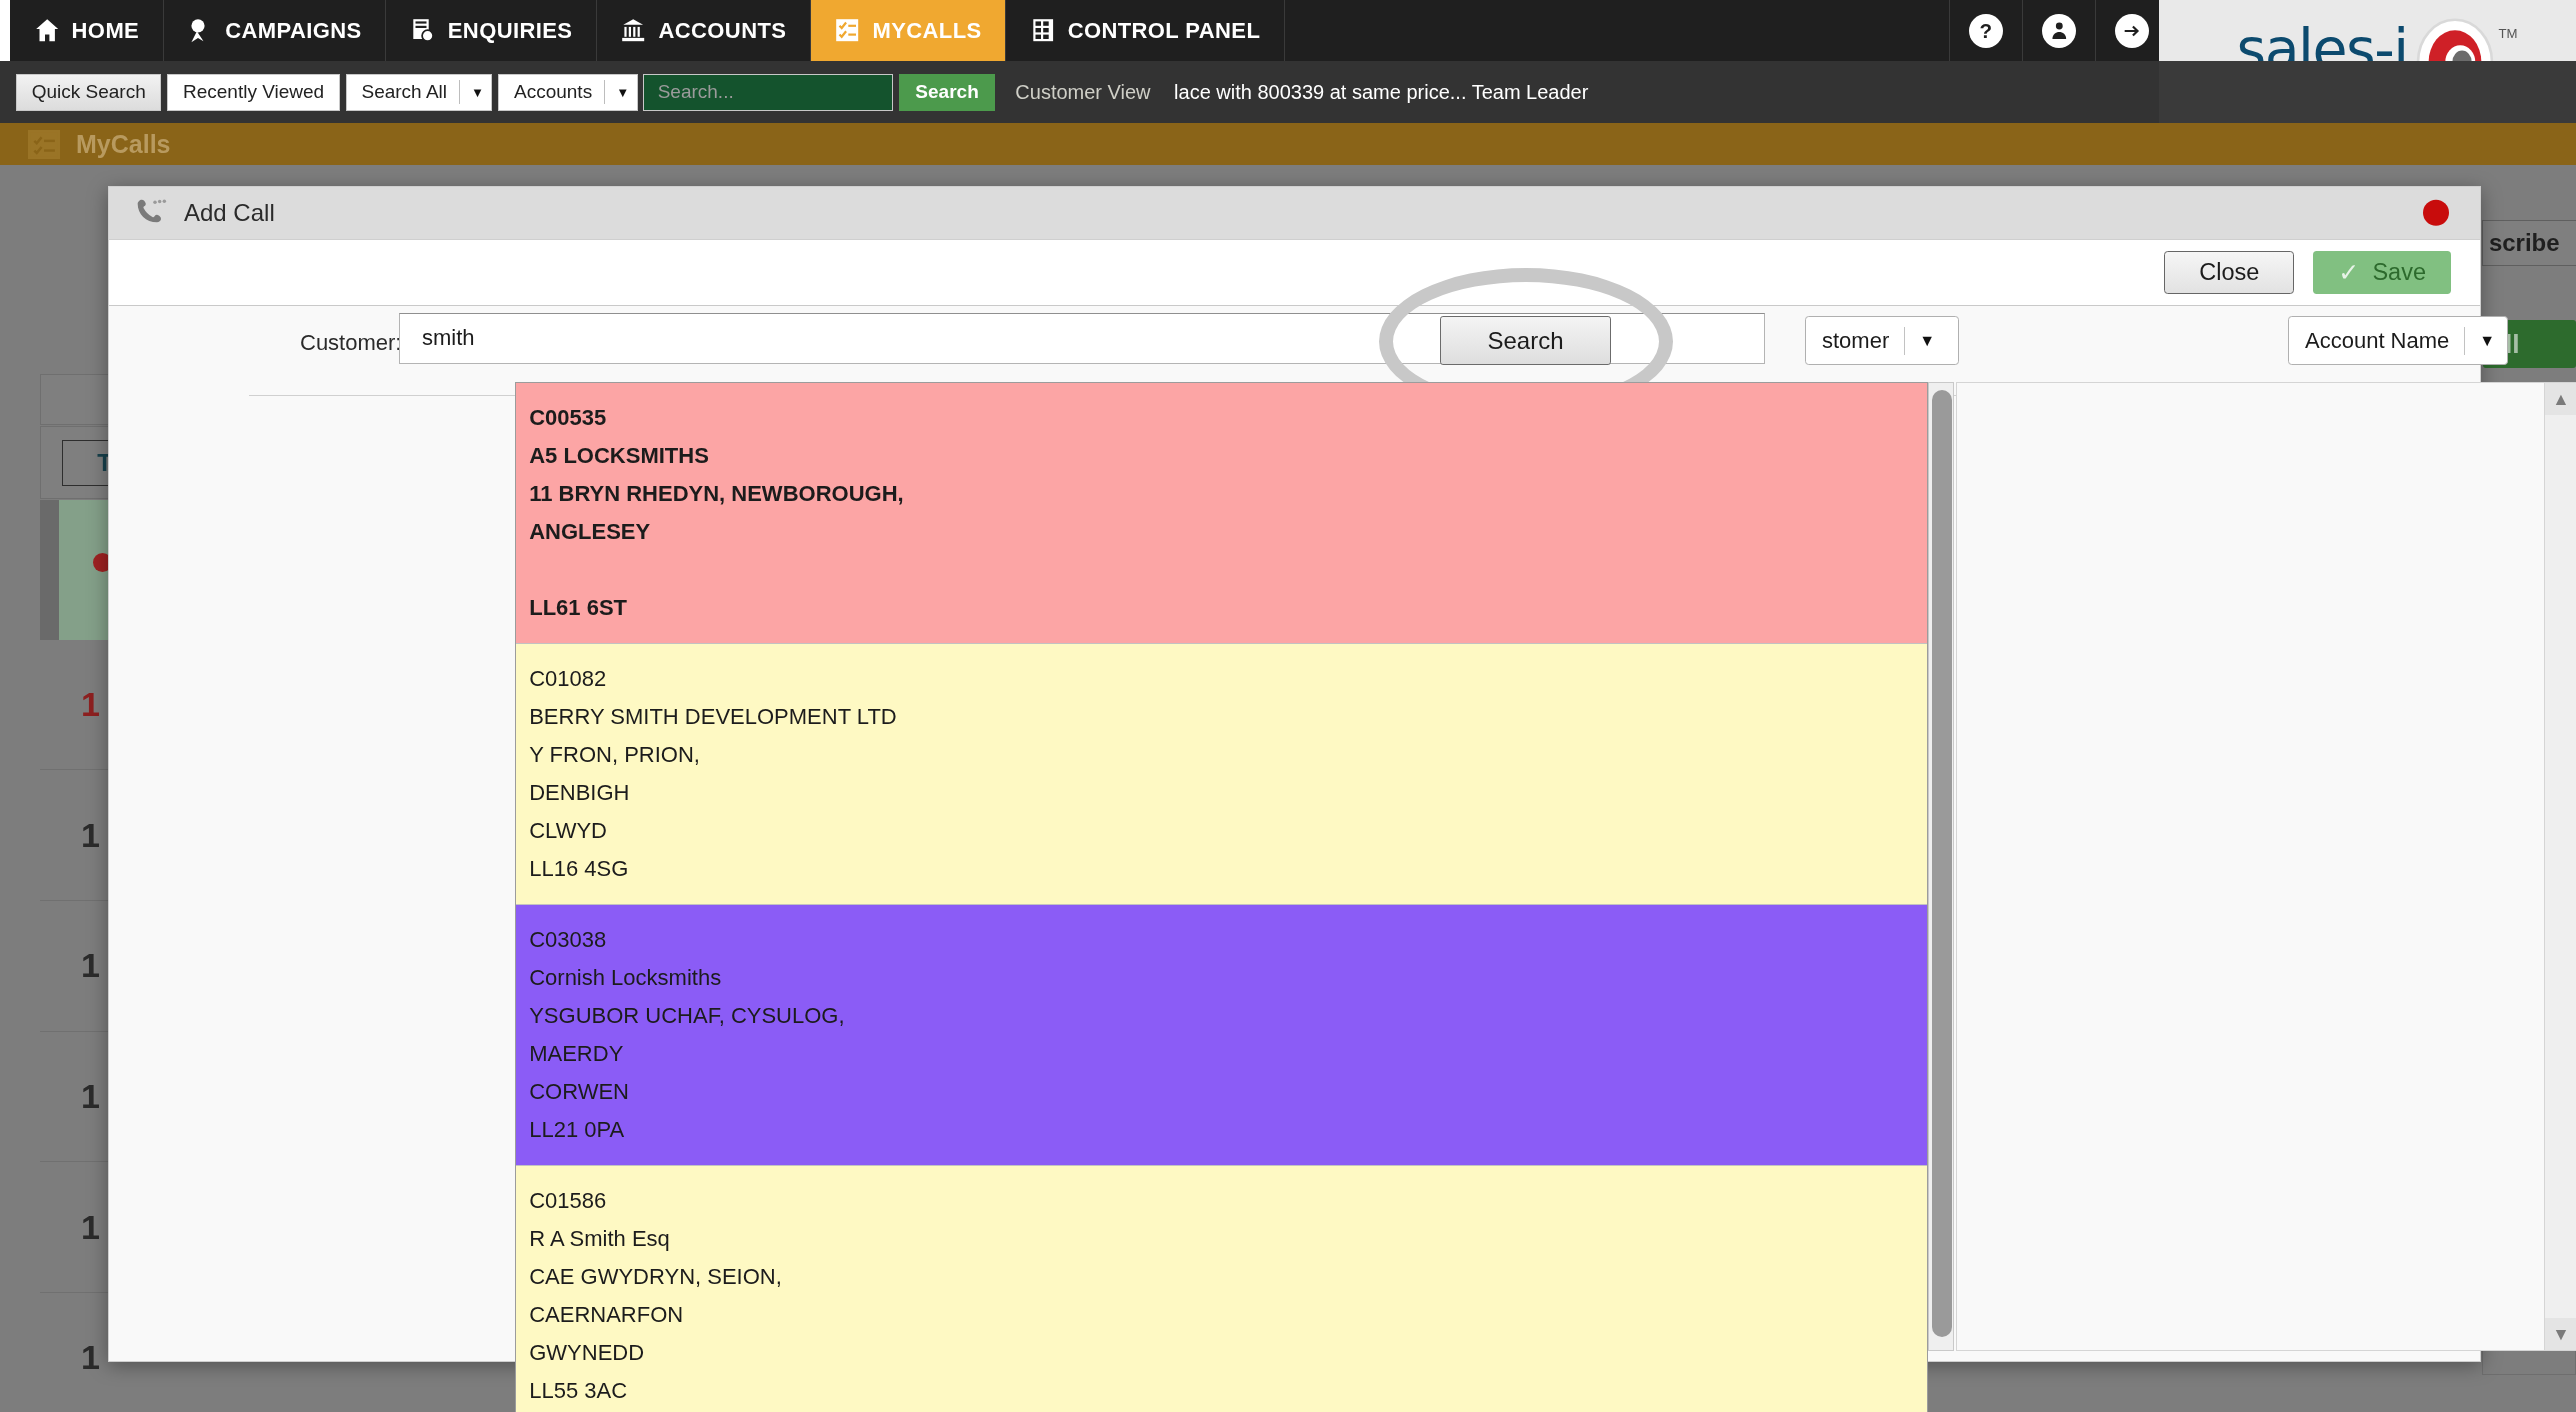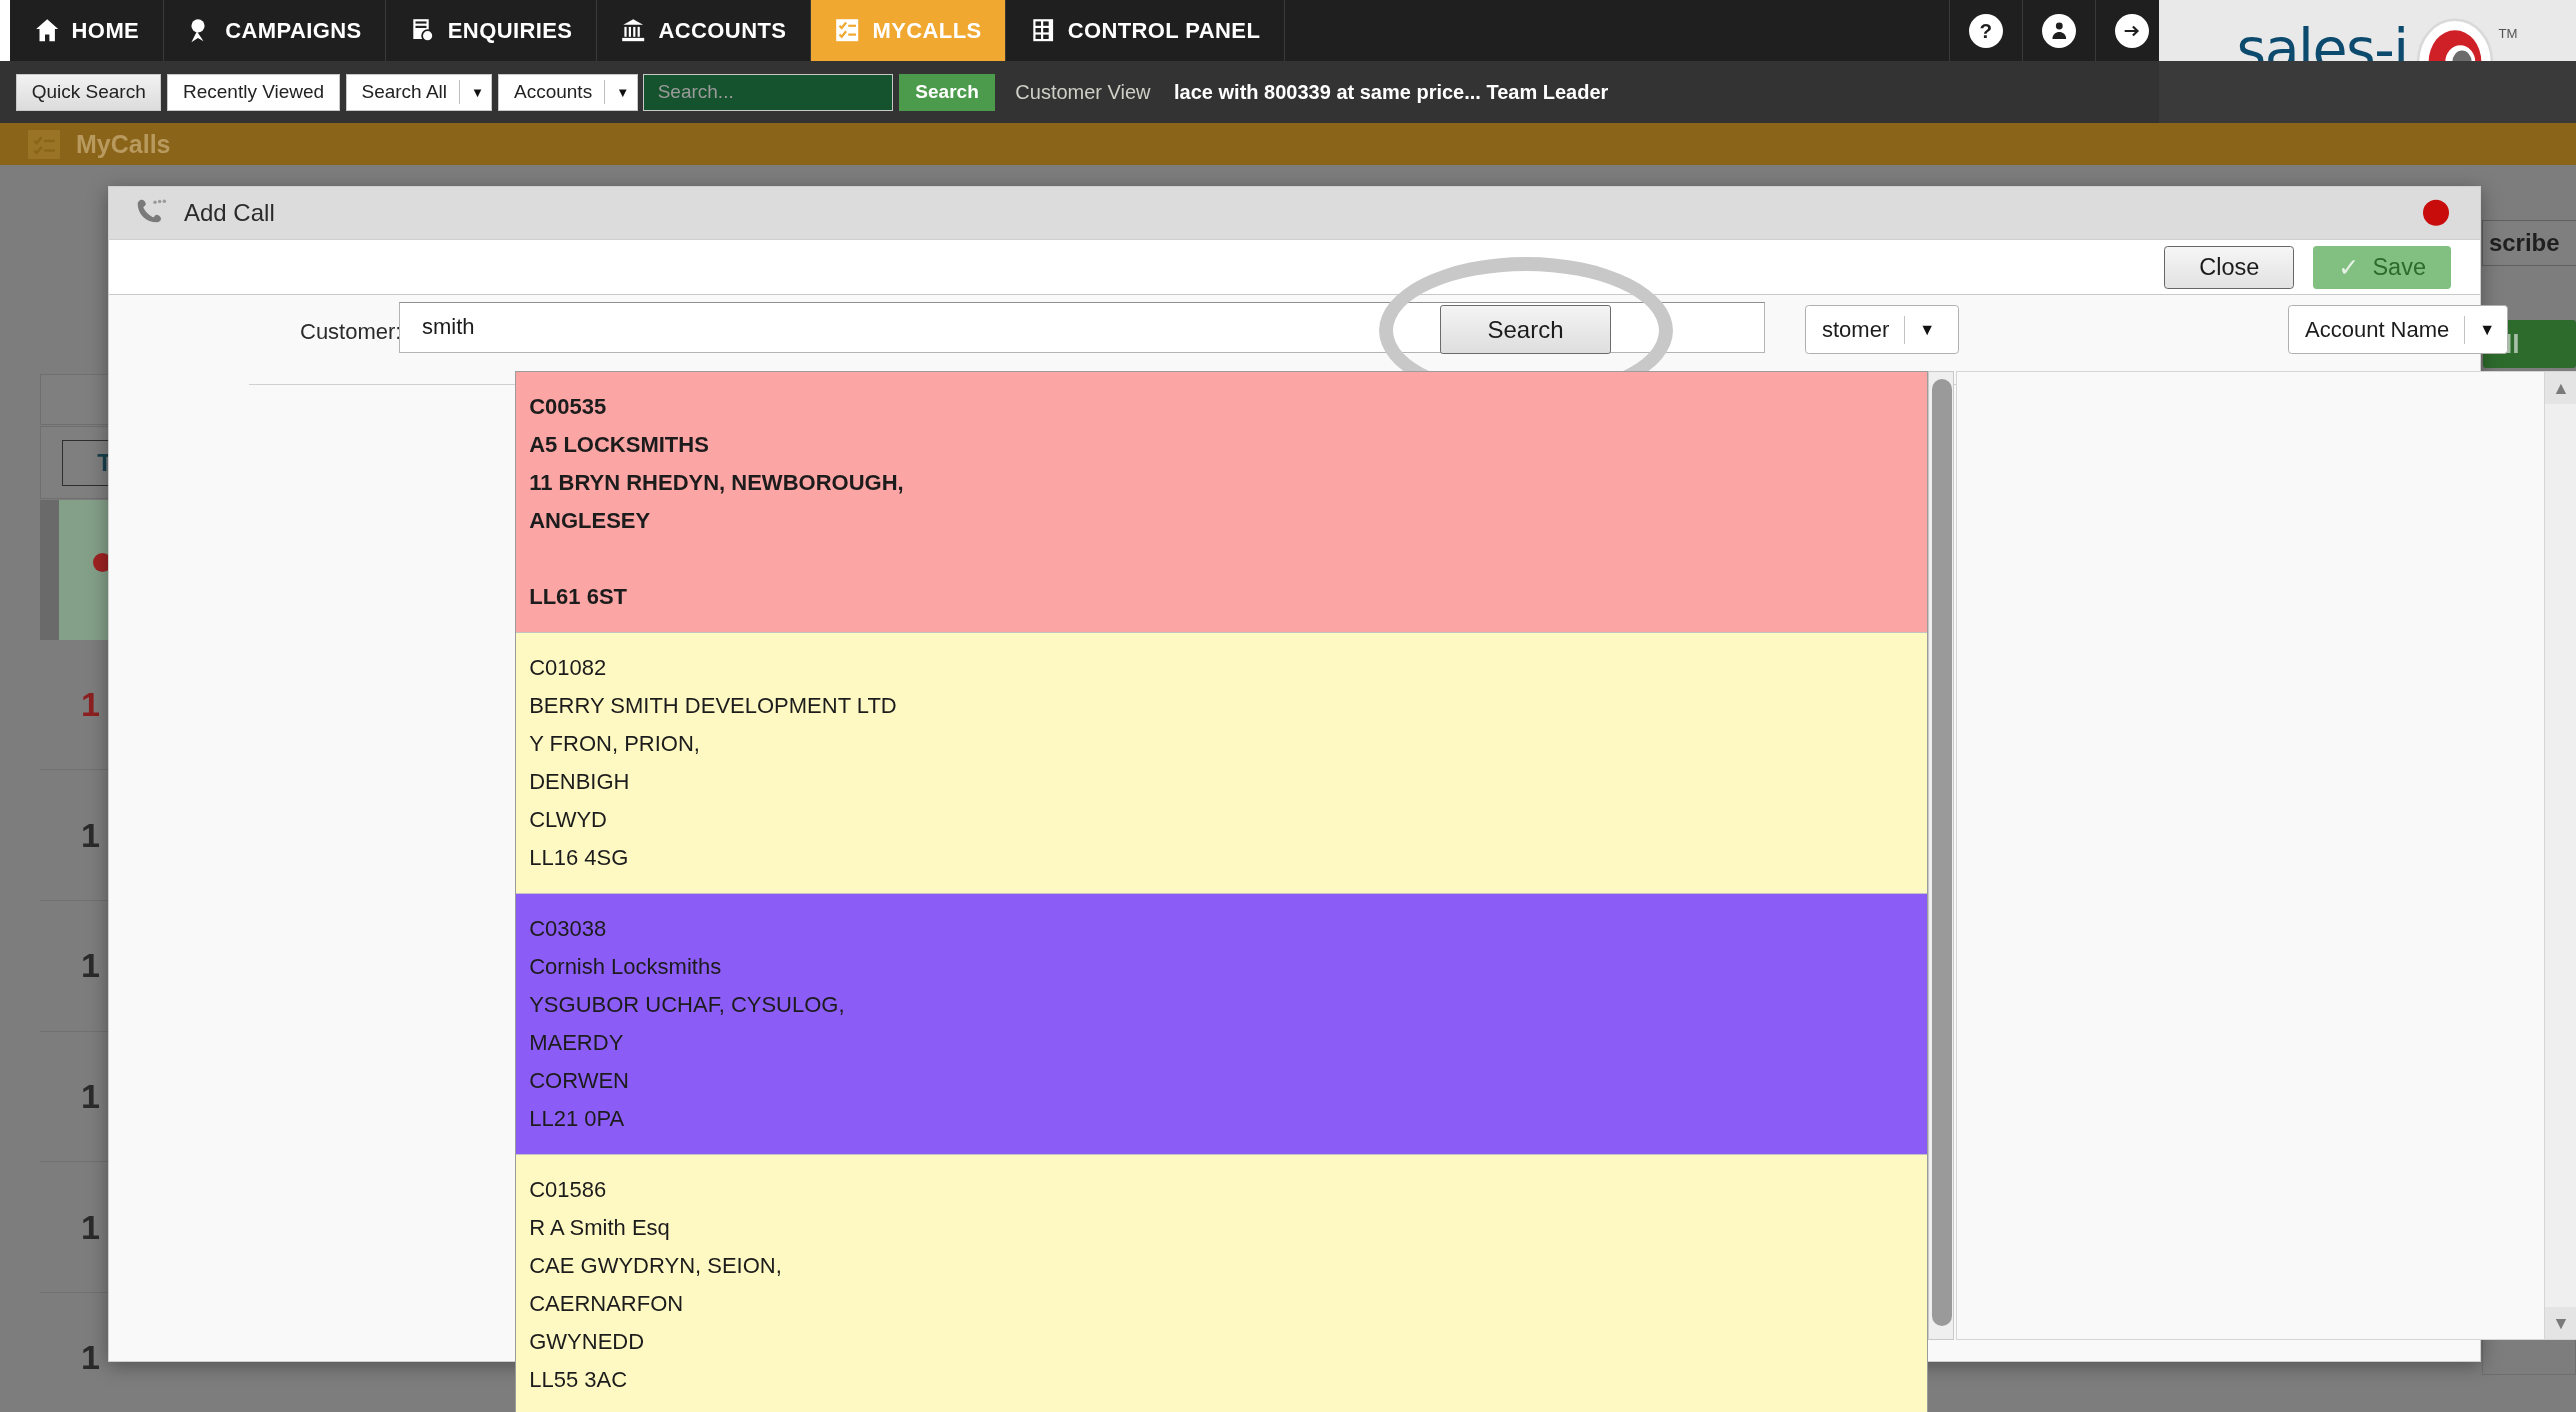--- a/index.html
+++ b/index.html
@@ -68,21 +68,21 @@
   .s-input {
     height: 37px; width: 250px; background: #14532d; border: 0.7px solid #c8c8c8;
     margin-right: 5.9px; display:flex; align-items:center; padding: 0 13.2px;
     font-size: 19px; color: #9b9b9b;
   }
   .green-btn {
     height: 37px; background: #4c9a4c; color: #fff; font-size: 19px; font-weight: bold;
     display: flex; align-items: center; padding: 0 16px; border: none; margin-right: 20.6px;
   }
   .cust-view { color: #cfcfc7; font-size: 20px; margin-right: 23.5px; }
-  .ticker { color: #ffffff; font-size: 20px; font-weight: bold; }
+  .ticker { color: #ffffff; font-size: 20px; font-weight: normal; }
 
   
   .under-logo { position:absolute; top:61px; left:2159px; width:417px; height:62px; background:#3a3a3a; }
 
   
   .pagebar {
     position: absolute; top: 123px; left: 0; width: 2576px; height: 43px;
     background: #8a6418; display: flex; align-items: center; padding-left: 28px; gap: 16px;
   }
   .pagebar .pg-icon { width:32px; height:29px; background:#9a7426; display:block; }
@@ -136,21 +136,21 @@
     height:53px; background:#dcdcdc; border-bottom:0.7px solid #cfcfcf;
     display:flex; align-items:center; padding-left:25px; gap:16px; position:relative;
   }
   .phone-icon { width:34px; height:32px; display:block; }
   .modal-title { font-size:24px; color:#2b2b2b; }
   .reddot-btn {
     position:absolute; right:31px; top:50%; transform:translateY(-50%);
     width:26.4px; height:26.4px; border-radius:50%; background:#c80c0c;
   }
   .modal-actions {
-    height:55px; background:#fff; border-bottom:0.7px solid #c9c9c9;
+    height:66px; background:#fff; border-bottom:0.7px solid #c9c9c9;
     display:flex; align-items:center; justify-content:flex-end; gap:19px; padding-right:29px;
   }
   .btn-close {
     height:43px; padding:0 34px; font-size:23.5px; color:#1c1c1c;
     background:linear-gradient(#f6f6f6,#e2e2e2); border:1.5px solid #666; border-radius:3.7px;
     display:flex; align-items:center;
   }
   .btn-save {
     height:43px; padding:0 25px; font-size:23.5px; color:#2d6a2d;
     background:#81c081; border:none; border-radius:3.7px;

